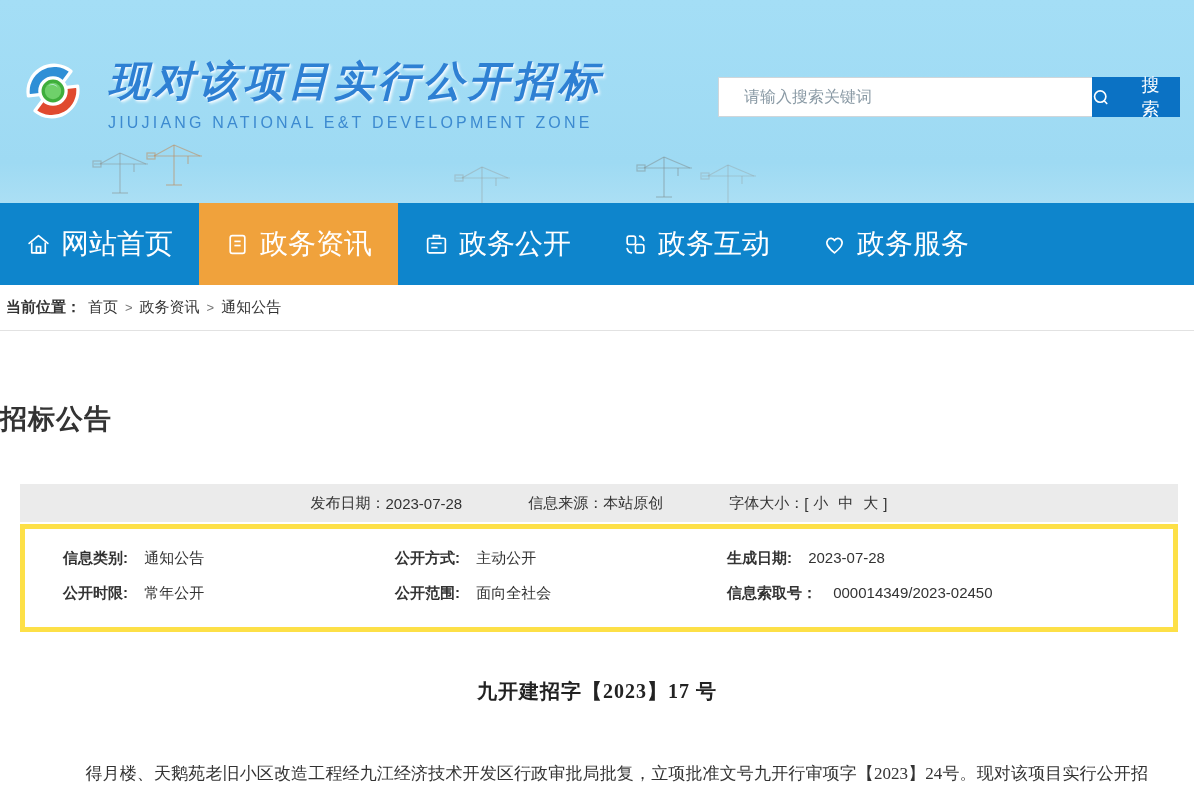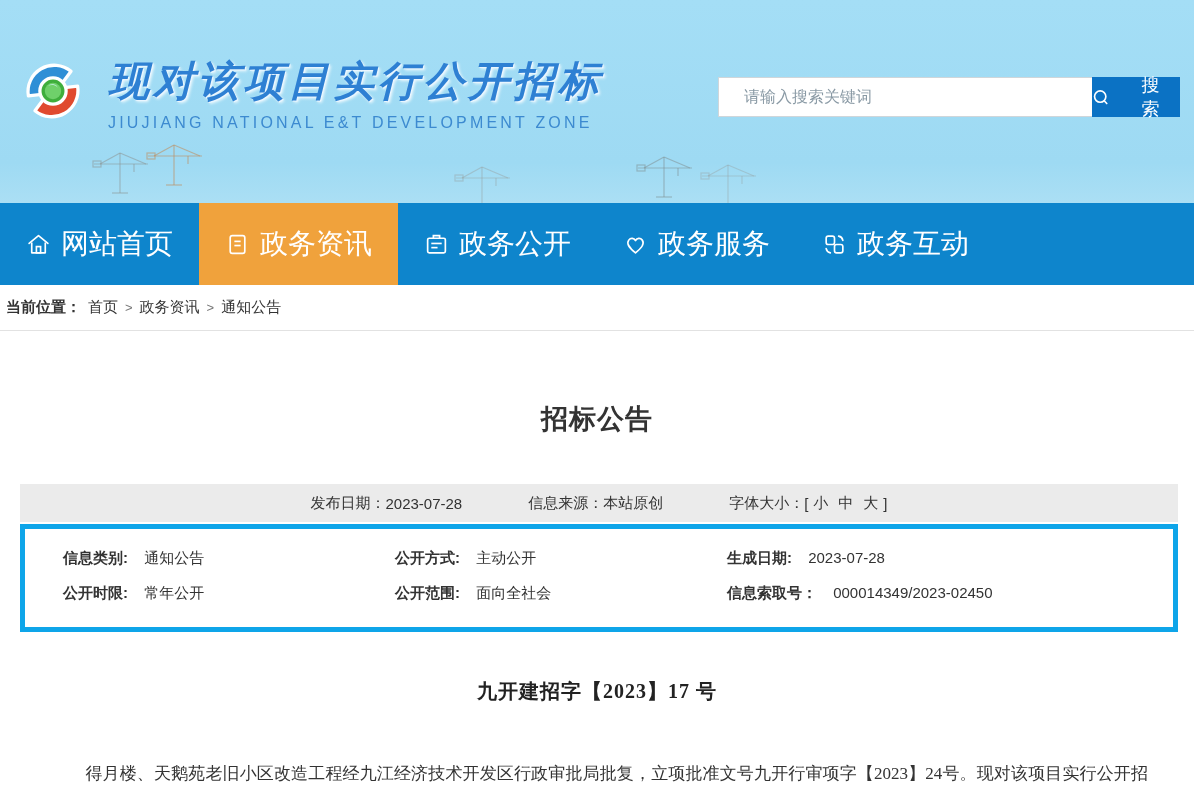--- a/index.html
+++ b/index.html
@@ -69,34 +69,34 @@
     border-bottom: 1px solid #e2e2e2;
     background: #fff;
   }
   .breadcrumb .bc-label { font-weight: 700; }
   .breadcrumb a { color: #333; text-decoration: none; margin: 0 7px; cursor: pointer; }
   .breadcrumb .sep { color: #777; font-size: 13px; }
   .breadcrumb .current { margin: 0 7px; }
 
   
   .article-title {
-    margin-top: 70px; text-align: center;
+    margin-top: 70px; 
     font-size: 27px; font-weight: 700; color: #333; letter-spacing: 1px;
   }
   .meta-bar {
     margin: 47px 16px 0 20px; height: 38px; background: #ebebeb;
     display: flex; align-items: center; justify-content: center; gap: 66px;
     font-size: 15px; color: #333;
   }
   .meta-item { display: flex; align-items: center; justify-content: space-between; }
   .font-size-ctl span.size { cursor: pointer; margin: 0 5px; }
   .font-size-ctl .bracket { color: #333; }
 
   .info-panel {
-    margin: 2px 16px 0 20px; background: #0ea5e9; padding: 5px;
+    margin: 2px 16px 0 20px; background: #fde047; padding: 5px;
   }
   .info-inner { background: #fff; padding: 20px 0 24px 38px; }
   .info-grid {
     display: grid; grid-template-columns: 332px 332px auto; row-gap: 16px;
     font-size: 15px;
   }
   .info-cell .lab { font-weight: 700; }
   .info-cell .val { margin-left: 12px; }
 
   .doc-number {
@@ -192,33 +192,33 @@
         <path d="M9 6 L9 3.5 L15 3.5 L15 6"></path>
         <rect x="3.5" y="6" width="17" height="14" rx="1.5"></rect>
         <line x1="7" y1="11" x2="17" y2="11"></line>
         <line x1="7" y1="15" x2="13" y2="15"></line>
       </svg>
       <span>政务公开</span>
     </div>
 
     <div class="nav-item">
       <svg viewBox="0 0 24 24" fill="none" stroke="#fff" stroke-width="1.6">
-        <path d="M12 20 C5 14.5 3.5 10.5 5.5 7.8 C7.4 5.3 10.6 5.8 12 8.2 C13.4 5.8 16.6 5.3 18.5 7.8 C20.5 10.5 19 14.5 12 20 Z" stroke-linejoin="round"></path>
-      </svg>
-      <span>政务服务</span>
-    </div>
-
-    <div class="nav-item">
-      <svg viewBox="0 0 24 24" fill="none" stroke="#fff" stroke-width="1.6">
         <rect x="4" y="4" width="8" height="8" rx="2"></rect>
         <rect x="12" y="12" width="8" height="8" rx="2"></rect>
         <path d="M16 4 a5 5 0 0 1 4 4" stroke-linecap="round"></path>
         <path d="M8 20 a5 5 0 0 1 -4 -4" stroke-linecap="round"></path>
       </svg>
       <span>政务互动</span>
+    </div>
+
+    <div class="nav-item">
+      <svg viewBox="0 0 24 24" fill="none" stroke="#fff" stroke-width="1.6">
+        <path d="M12 20 C5 14.5 3.5 10.5 5.5 7.8 C7.4 5.3 10.6 5.8 12 8.2 C13.4 5.8 16.6 5.3 18.5 7.8 C20.5 10.5 19 14.5 12 20 Z" stroke-linejoin="round"></path>
+      </svg>
+      <span>政务服务</span>
     </div>
 
   </div>
 
   <div class="breadcrumb">
     <span class="bc-label">当前位置：</span>
     <a>首页</a>
     <span class="sep">&gt;</span>
     <a>政务资讯</a>
     <span class="sep">&gt;</span>

